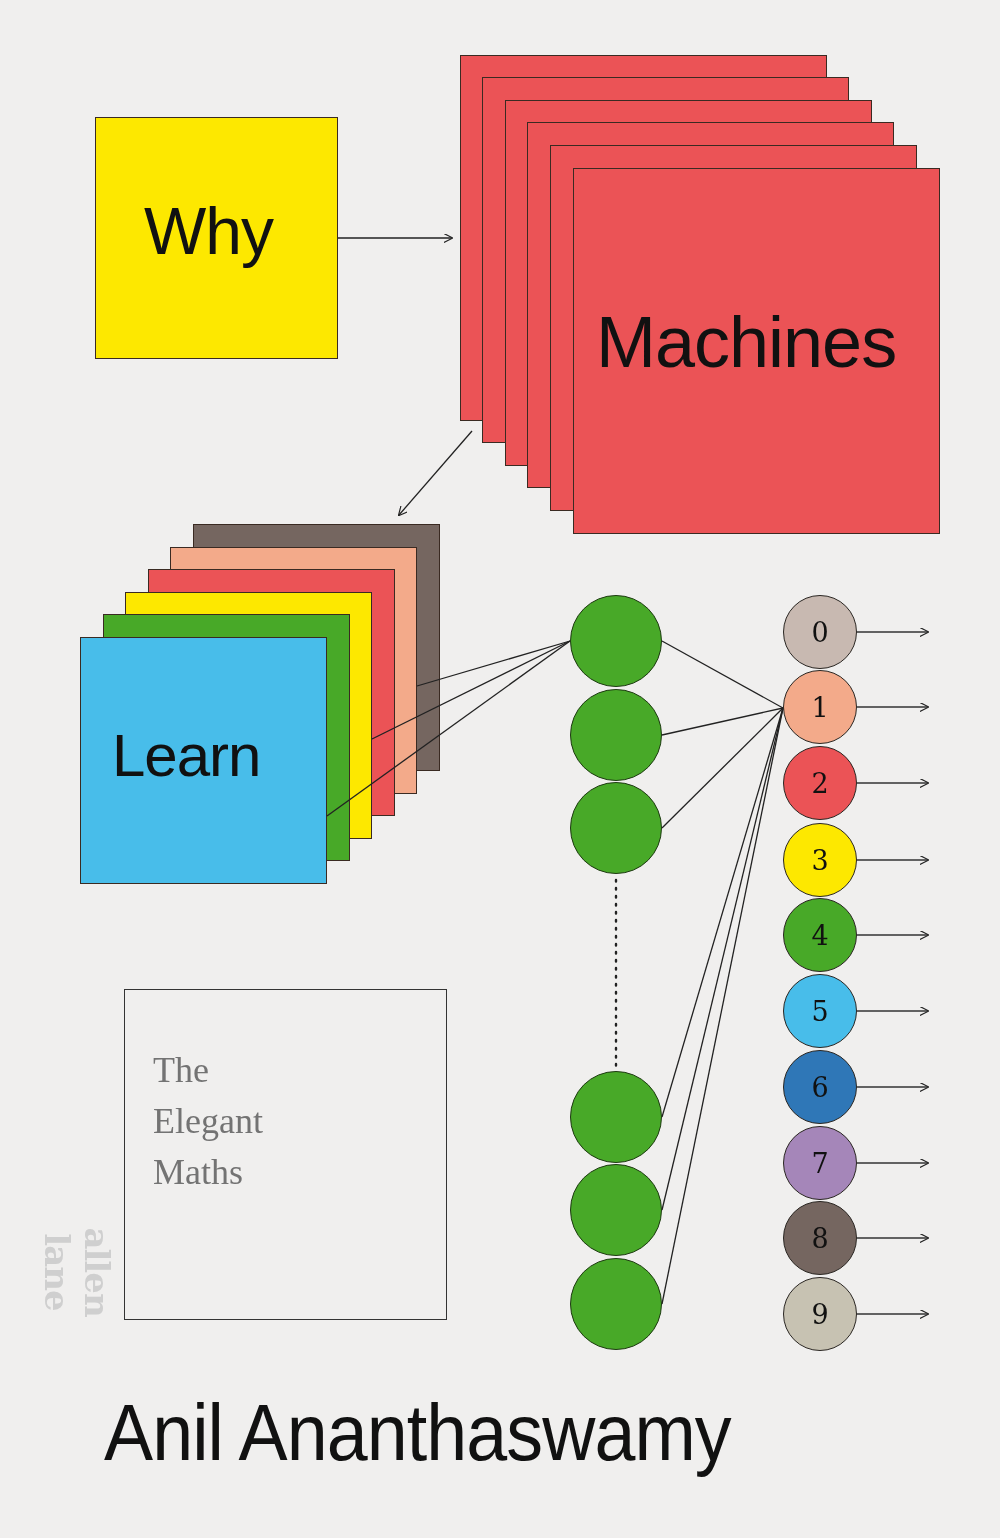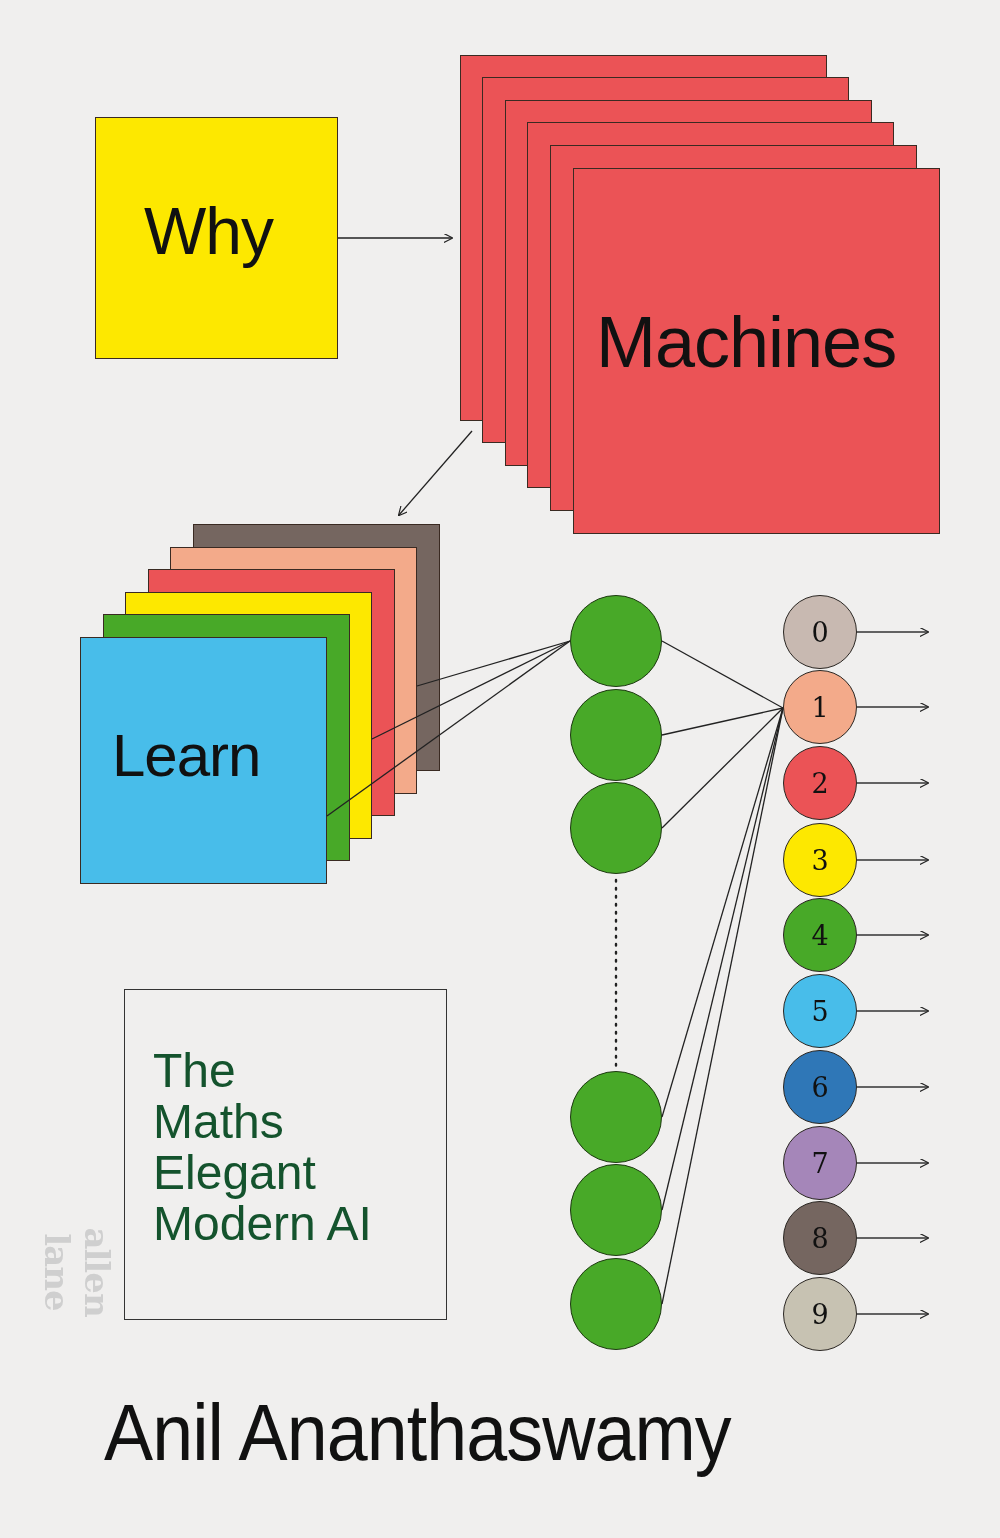--- a/index.html
+++ b/index.html
@@ -4,21 +4,21 @@
 <style>
   html, body { margin: 0; padding: 0; }
   body { width: 1000px; height: 1538px; background: #f0efee; position: relative; overflow: hidden; font-family: "Liberation Sans", sans-serif; }
   .cover { position: absolute; left: 0; top: 0; width: 1000px; height: 1450px; }
   svg.art { position: absolute; left: 0; top: 0; width: 1000px; height: 1538px; }
   .sq { position: absolute; box-sizing: border-box; border: 1.5px solid #3a2a22; }
   .word { position: absolute; color: #111; font-family: "Liberation Sans", sans-serif; letter-spacing: -1px; white-space: nowrap; }
   .digit { position: absolute; width: 74px; height: 74px; box-sizing: border-box; border: 1.5px solid #2a2622; border-radius: 50%; display: flex; align-items: center; justify-content: center; font-family: "DejaVu Serif", serif; font-size: 27px; color: #111; }
   .gnode { position: absolute; width: 92px; height: 92px; box-sizing: border-box; border-radius: 50%; background: #48a928; border: 1.5px solid #1e3a12; }
   .subtitle-box { position: absolute; left: 124px; top: 989px; width: 323px; height: 331px; box-sizing: border-box; border: 1.5px solid #333; }
-  .subtitle-line { display: block; font-family: Liberation Sans, sans-serif; font-size: 48px; line-height: 51px; color: #14532d; }
+  .subtitle-line { display: block; font-family: Liberation Serif, serif; font-size: 36px; line-height: 51px; color: #737373; }
   .subtitle-text { position: absolute; left: 28px; top: 55px; }
   .publisher { position: absolute; left: 52px; top: 1232px; transform: rotate(90deg); transform-origin: center; font-family: "DejaVu Serif", serif; font-weight: bold; font-size: 34px; color: #cfcfcf; letter-spacing: -1px; width: 170px; margin-left: -60px; text-align: center; }
   .author { position: absolute; left: 104px; top: 1388px; font-family: "Liberation Sans", sans-serif; font-size: 80px; line-height: 90px; color: #111; letter-spacing: -1px; transform: scaleX(0.92); transform-origin: left top; white-space: nowrap; }
 </style>
 </head>
 <body>
 
 <div class="cover">
 
   <div class="sq" style="left:95px;top:117px;width:243px;height:242px;background:#fde800;">
@@ -113,22 +113,21 @@
   <div class="digit" style="left:783px;top:1201px;background:#756660;">
       <span>8</span>
     </div>
   <div class="digit" style="left:783px;top:1277px;background:#c7c2b2;">
       <span>9</span>
     </div>
 
   <div class="subtitle-box">
     <div class="subtitle-text">
       <span class="subtitle-line">The</span>
+      <span class="subtitle-line">Elegant</span>
       <span class="subtitle-line">Maths</span>
-      <span class="subtitle-line">Elegant</span>
-      <span class="subtitle-line">Modern AI</span>
     </div>
   </div>
 
   <div class="publisher">allen lane</div>
 
   <div class="author">Anil Ananthaswamy</div>
 </div>
 
 </body></html>

